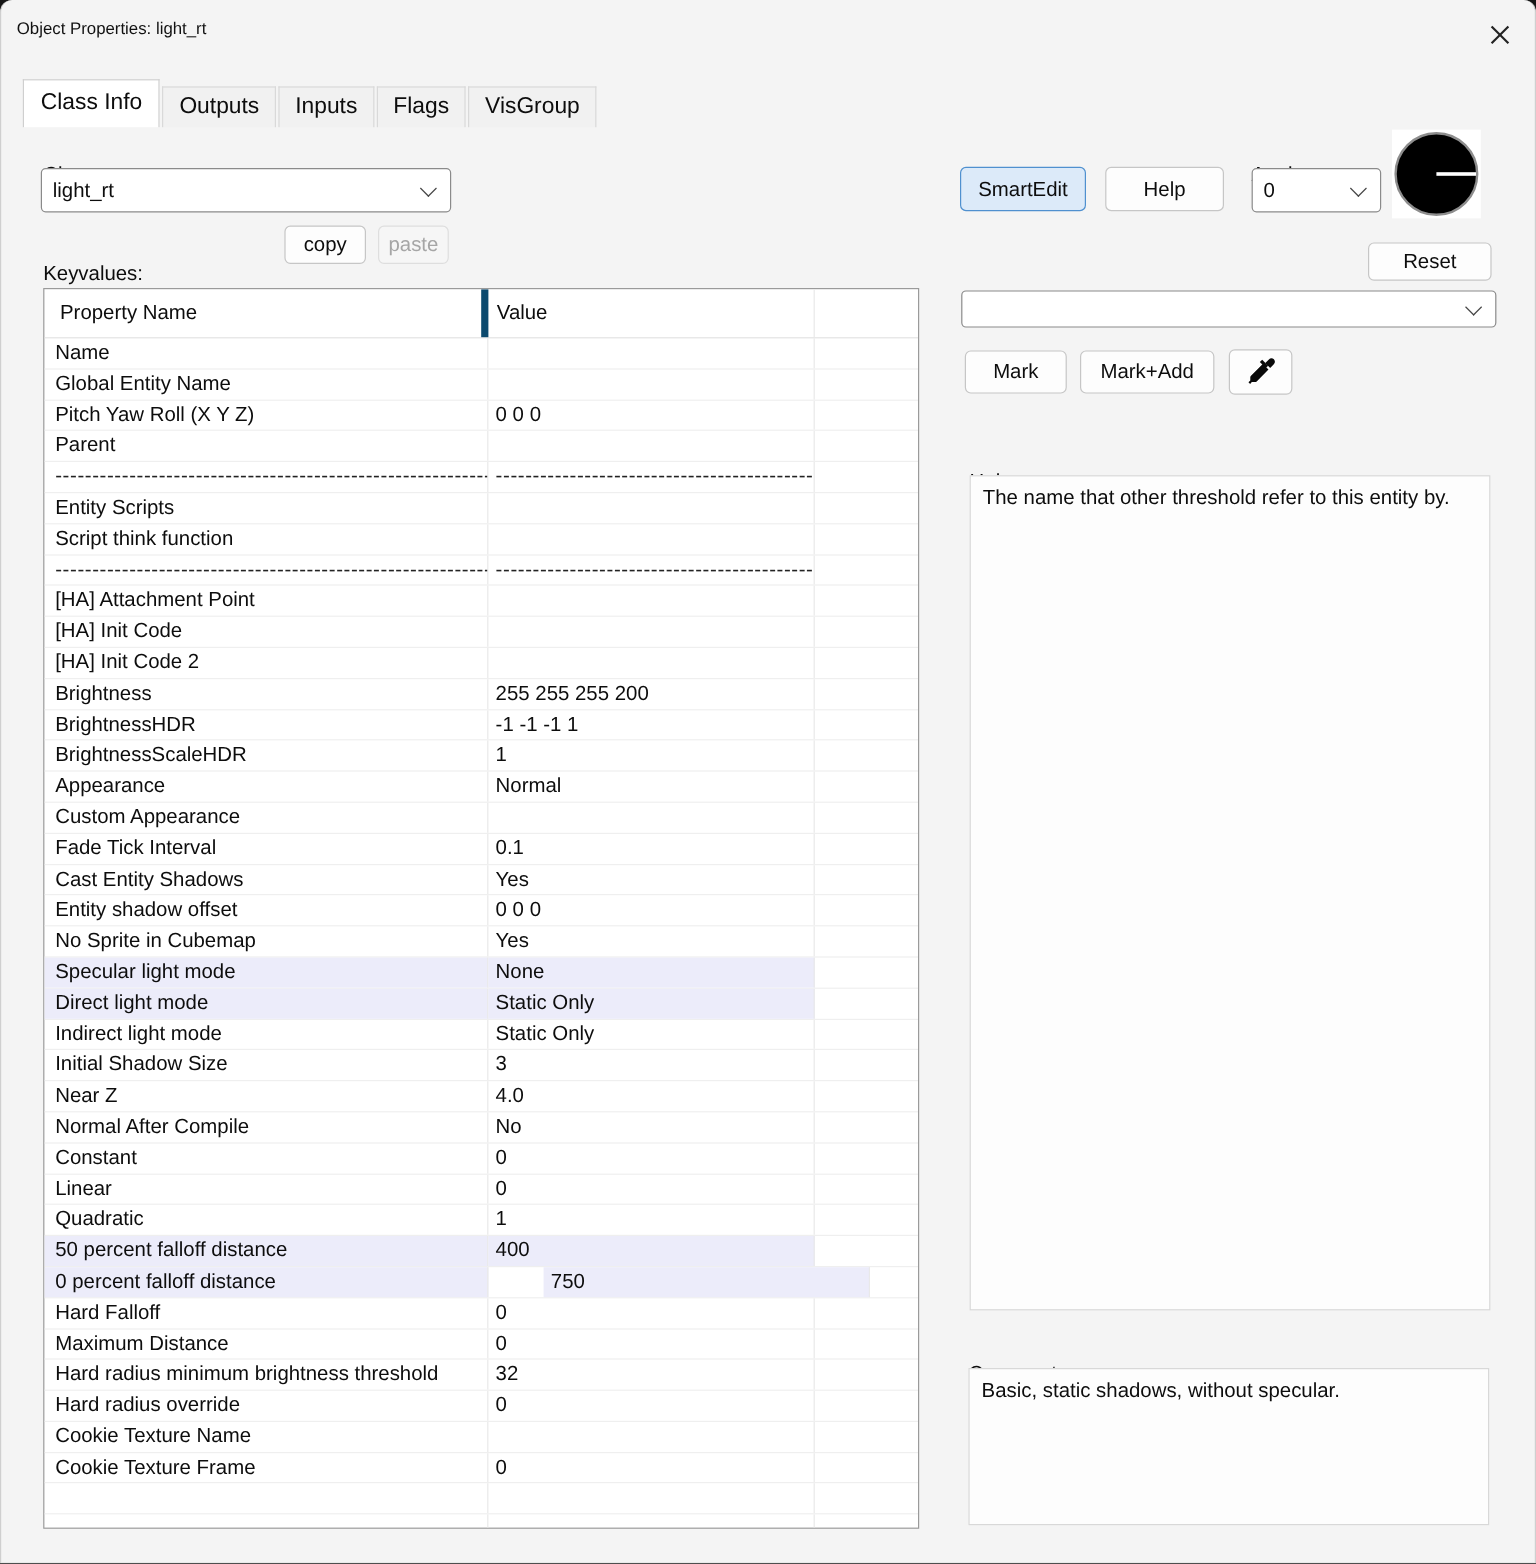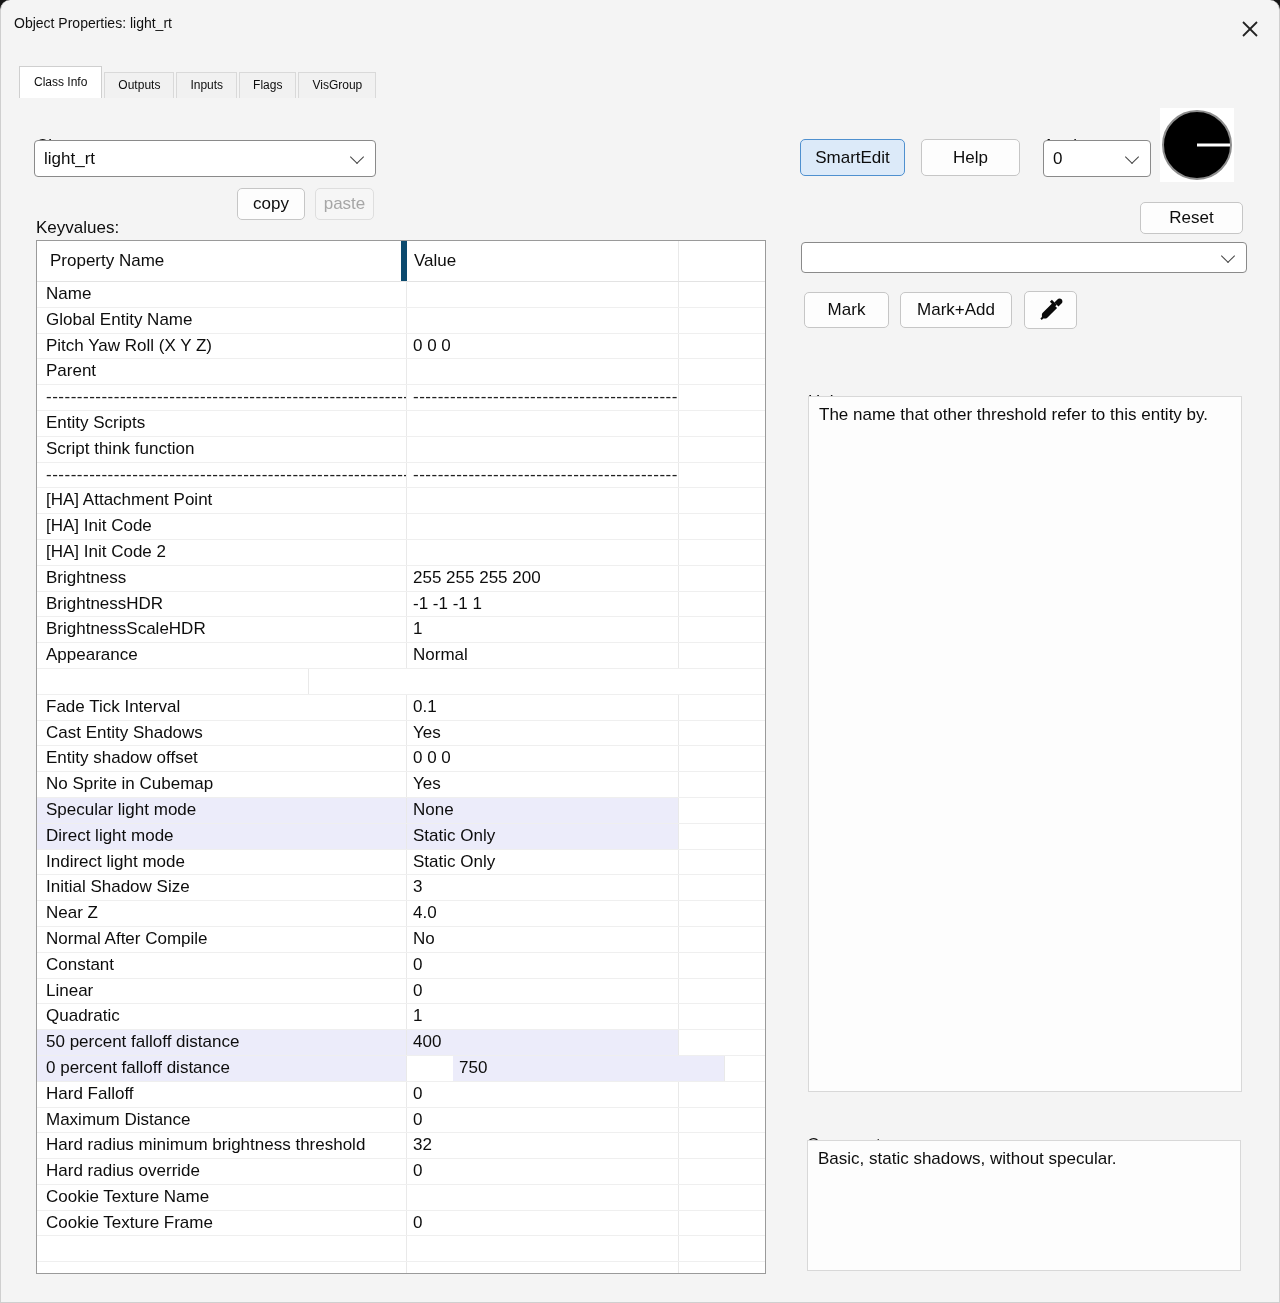--- a/index.html
+++ b/index.html
@@ -4,21 +4,21 @@
 <style>
   html,body{margin:0;padding:0;background:#151515;font-family:"Liberation Sans",sans-serif;}
   .window{position:relative;width:1280px;height:1303px;background:#f4f4f4;border-radius:10px 10px 0 0;
           overflow:hidden;box-sizing:border-box;border:1px solid #cfcfcf;border-top:none;color:#0d0d0d;}
   
   .titlebar{position:absolute;left:0;top:0;width:100%;height:56px;}
   .title{position:absolute;left:13px;top:15px;font-size:14px;color:#111;white-space:nowrap;}
   .close-btn{position:absolute;right:12px;top:12px;width:34px;height:34px;display:flex;align-items:center;justify-content:center;cursor:pointer;}
   
   .tabbar{position:absolute;left:18px;top:66px;display:flex;align-items:flex-end;}
-  .tab{background:#f1f1f1;border:1px solid #d9d9d9;border-bottom:none;padding:5px 13px 6px 13px;font-size:12px;margin-right:2px;}
+  .tab{background:#f1f1f1;border:1px solid #d9d9d9;border-bottom:none;padding:5px 13px 6px 13px;font-size:19px;margin-right:2px;}
   .tab.active{background:#ffffff;border:1px solid #cfcfcf;border-bottom:none;padding:8px 14px 9px 14px;position:relative;z-index:2;}
   
   .lbl{position:absolute;font-size:17px;color:#0d0d0d;white-space:nowrap;margin-top:24px;}
   .combo{position:absolute;background:#fff;border:1px solid #8a8a8a;border-radius:4px;box-sizing:border-box;font-size:17px;}
   .combo .txt{position:absolute;left:9px;top:50%;transform:translateY(-50%);white-space:nowrap;}
   .chev{position:absolute;right:13px;top:50%;width:9px;height:9px;border-right:1.6px solid #444;border-bottom:1.6px solid #444;transform:translateY(-70%) rotate(45deg);}
   .btn{position:absolute;background:#fdfdfd;border:1px solid #c6c6c6;border-radius:5px;box-sizing:border-box;
        font-size:17px;display:flex;align-items:center;justify-content:center;cursor:pointer;color:#0d0d0d;}
   .btn.disabled{color:#a6a6a6;background:#f6f6f6;border-color:#dedede;cursor:default;}
   
@@ -195,20 +195,21 @@
           <div class="c name">BrightnessScaleHDR</div>
           <div class="c val">1</div>
           <div class="c extra"></div>
         </div>
         <div class="prow">
           <div class="c name">Appearance</div>
           <div class="c val">Normal</div>
           <div class="c extra"></div>
         </div>
         <div class="prow">
+          <div class="c name">Custom Appearance</div>
           <div class="c val"></div>
           <div class="c extra"></div>
         </div>
         <div class="prow">
           <div class="c name">Fade Tick Interval</div>
           <div class="c val">0.1</div>
           <div class="c extra"></div>
         </div>
         <div class="prow">
           <div class="c name">Cast Entity Shadows</div>

